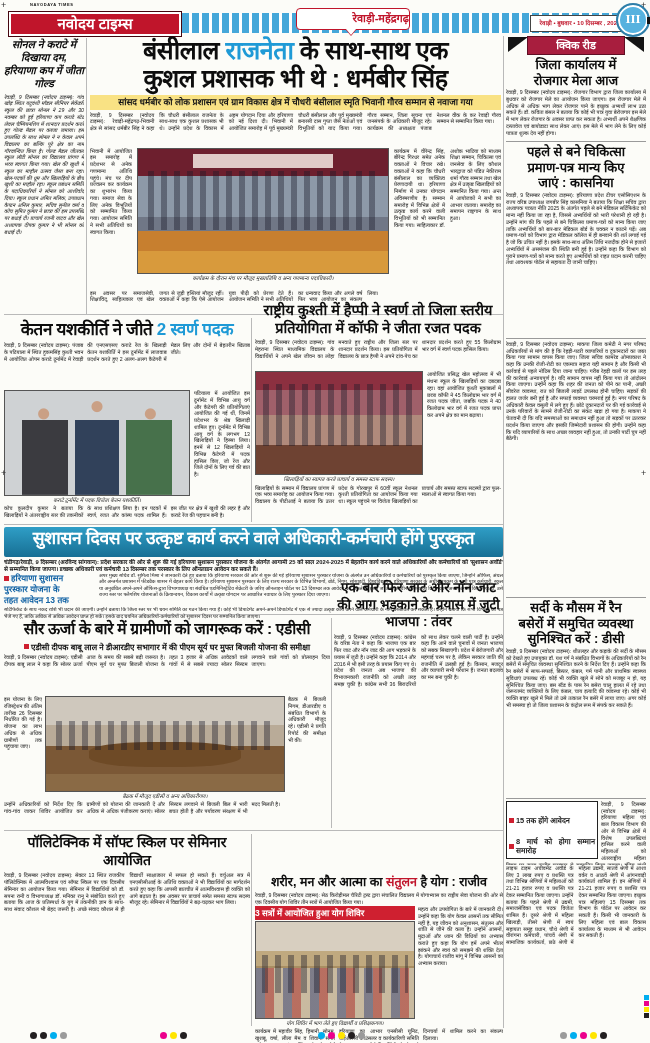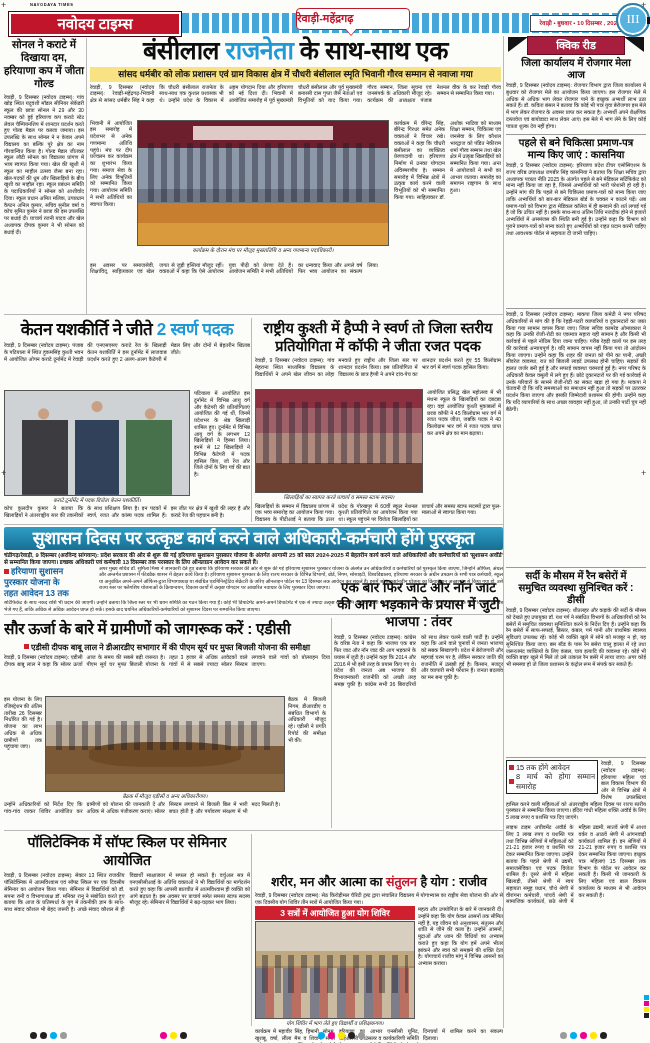--- a/index.html
+++ b/index.html
@@ -7,29 +7,29 @@
         font-family:"Liberation Sans","DejaVu Sans",sans-serif;color:#161616;}
   .abs{position:absolute;}
   
   .tagline{left:30px;top:2px;font-size:4px;font-weight:bold;letter-spacing:.6px;color:#111;}
   .logo{left:8px;top:11px;width:172px;height:24px;background:#c0152b;border:1px solid #45060f;
         box-shadow:inset 0 0 0 2px #fff;color:#fff;font-weight:800;font-size:15px;
         text-align:center;line-height:23px;}
   .stripes{left:182px;top:13px;width:436px;height:20px;
         background:repeating-linear-gradient(90deg,#45a7d9 0 7px,#ffffff 7px 10px);}
   .edition{left:296px;top:8px;width:112px;height:20px;background:#fff;border:1.5px solid #c0152b;
-        border-radius:4px;color:#c0152b;font-weight:800;font-size:11px;text-align:left;
+        border-radius:4px;color:#c0152b;font-weight:800;font-size:11px;text-align:right;
         line-height:18px;z-index:3;}
   .edition-tail{left:346px;top:29px;width:0;height:0;border-left:5px solid transparent;
         border-right:5px solid transparent;border-top:6px solid #fff;z-index:4;
         filter:drop-shadow(0 1px 0 #c0152b);}
   .datebox{left:530px;top:15px;width:98px;height:15px;background:#fff;border:1px solid #444;
         color:#c0152b;font-weight:700;font-size:6px;text-align:center;line-height:14px;z-index:3;}
   .pgcircle{left:616px;top:3px;width:30px;height:30px;border-radius:50%;background:#56b2df;
-        border:2px solid #2f7ea8;box-shadow:inset 0 0 0 2px #fff;color:#fff;font-weight:400;
+        border:2px solid #2f7ea8;box-shadow:inset 0 0 0 2px #fff;color:#fff;font-weight:700;
         font-size:13px;text-align:center;line-height:28px;z-index:3;
         font-family:"Liberation Serif",serif;}
   .pgtab{left:647px;top:17px;width:3px;height:7px;background:#111;z-index:3;}
   .plus{font-size:9px;color:#333;z-index:5;}
   
   .vr{width:1px;background:#b9b9b9;}
   .hr{height:1px;background:#b9b9b9;}
   
   .bd{font-size:5.2px;line-height:1.3;text-align:justify;color:#1b1b1b;overflow:hidden;}
   .cols2{columns:2;column-gap:5px;}
@@ -38,21 +38,21 @@
   .cols6{columns:6;column-gap:5px;}
   h1,h2,h3,h4{margin:0;font-weight:800;color:#0d0d0d;}
   .acc-blue{color:#1f9ad6;}
   .acc-red{color:#c0152b;}
   .cap{font-size:5.4px;font-style:italic;text-align:center;color:#222;line-height:1.2;margin-top:1px;overflow:hidden;}
   .photo{border:1px solid #555;position:relative;overflow:hidden;}
   .crowd{position:absolute;left:4%;right:4%;
         background:repeating-linear-gradient(90deg,rgba(25,25,40,.40) 0 6px,rgba(255,255,255,0) 6px 13px);}
   .sq{display:inline-block;width:5px;height:5px;background:#cf2030;margin-right:2px;flex:0 0 auto;}
   
-  .karate{left:4px;top:38px;width:80px;}
+  .karate{left:4px;top:38px;width:80px;font-style:italic;}
   .karate h3{font-size:10.5px;line-height:1.25;text-align:center;margin-bottom:3px;}
   .karate .bd{height:232px;}
   .mainart{left:90px;top:36px;width:411px;}
   .mainart .hl{font-size:25px;line-height:1.12;font-weight:900;text-align:center;letter-spacing:-.5px;}
   .mainart .sub{margin-top:3px;background:#f9e284;font-size:8.8px;font-weight:800;text-align:center;
         padding:2px 1px;line-height:1.2;}
   .mainart .t1{height:34px;margin-top:2px;}
   .mrow{display:flex;gap:5px;margin-top:2px;height:140px;}
   .mrow .lc{width:42px;}
   .mrow .pc{width:252px;}
@@ -63,85 +63,85 @@
   .ph-stage::before{content:"";position:absolute;left:22%;top:4%;width:56%;height:12%;background:#f4e9e2;opacity:.85;}
   .mainart .t2{height:18px;margin-top:2px;}
   
   .qr{left:506px;top:36px;width:140px;}
   .qrhead{position:relative;height:19px;margin-bottom:2px;}
   .qrhead .wing{position:absolute;top:1px;width:0;height:0;border-top:15px solid #141414;}
   .qrhead .wl{left:2px;border-right:20px solid transparent;}
   .qrhead .wr{right:2px;border-left:20px solid transparent;}
   .qrbox{position:relative;margin:0 auto;width:96px;height:17px;background:#a81e3e;border:1px solid #5f0e24;
         color:#fff;font-weight:800;font-size:11px;text-align:center;line-height:16px;z-index:2;}
-  .qr h4{font-size:10px;line-height:1.2;text-align:center;margin:2px 12px 1px;}
+  .qr h4{font-size:13px;line-height:1.2;text-align:center;margin:2px 12px 1px;}
   .qr .div{border-top:1px solid #9a9a9a;margin:2px 0;}
   .qr .b1{height:50px;}
   .qr .b2{height:144px;}
   .qr .b3{height:254px;}
   .qr .b4{height:148px;}
   .qr .b5a{height:64px;}
   .qr .b5b{height:128px;}
   .ptsbox{float:left;width:86px;border:1px solid #222;background:#fff;padding:2px 2px;margin:0 3px 1px 0;}
-  .pt{display:flex;align-items:center;font-size:7.4px;font-weight:400;line-height:1.25;}
+  .pt{display:flex;align-items:center;font-size:7.4px;font-weight:700;line-height:1.25;margin-top:12px;}
   
   .ketan{left:4px;top:317px;width:246px;}
   .ketan .hl{font-size:17px;font-weight:900;text-align:center;letter-spacing:-.3px;}
   .ketan .t1{height:46px;margin-top:2px;}
   .krow{display:flex;gap:4px;margin-top:2px;}
   .krow .pc{width:186px;}
   .ph-medal{height:104px;background:
       radial-gradient(circle at 21% 22%,#caa085 5px,transparent 6px),
       radial-gradient(circle at 50% 15%,#caa085 5px,transparent 6px),
       radial-gradient(circle at 79% 22%,#caa085 5px,transparent 6px),
       linear-gradient(90deg,#cfd2d4 0 9%,#3b3b40 9% 34%,#cfd2d4 34% 38%,#31415a 38% 62%,#cfd2d4 62% 66%,#47714b 66% 91%,#cfd2d4 91% 100%) bottom/100% 72% no-repeat,#cfd2d4;}
   .krow .rc{flex:1;}
   .ketan .t2{height:20px;margin-top:2px;}
-  .kushti{left:255px;top:319px;width:246px;}
+  .kushti{left:255px;top:301px;width:246px;}
   .kushti .hl{font-size:14.5px;line-height:1.25;font-weight:900;text-align:center;}
   .kushti .t1{height:30px;margin-top:2px;}
   .wrow{display:flex;gap:4px;margin-top:2px;}
   .wrow .pc{width:168px;}
   .ph-group{height:102px;background:linear-gradient(180deg,#8c3040 0 18%,#a0606a 18% 42%,#b08a7c 42% 72%,#6e4232 72% 100%);}
   .ph-group .crowd{top:12%;height:60%;}
   .wrow .rc{flex:1;}
   .kushti .t2{height:24px;margin-top:2px;}
   
   .banner{left:4px;top:527px;width:499px;}
-  .banner .bar{height:23px;border-radius:2px;background:linear-gradient(180deg,#2f9ec6,#176f94);
+  .banner .bar{height:30px;border-radius:2px;background:linear-gradient(180deg,#2f9ec6,#176f94);
         color:#fff;font-weight:800;font-size:17.5px;text-align:center;line-height:23px;letter-spacing:-.3px;}
   .banner .intro{margin-top:2px;font-size:5.8px;font-weight:700;line-height:1.25;height:12px;text-align:justify;overflow:hidden;}
   .brow{display:flex;gap:9px;margin-top:2px;}
   .blabel{width:86px;color:#1464a5;font-weight:800;font-size:8.5px;line-height:1.3;}
   .brow .bd{flex:1;height:33px;font-size:4.9px;}
   .banner .t2{height:13px;margin-top:1px;font-size:4.9px;}
   
   .solar{left:4px;top:617px;width:326px;}
-  .solar .hl{font-size:15.5px;font-weight:900;text-align:left;letter-spacing:-.3px;white-space:nowrap;overflow:hidden;}
+  .solar .hl{font-size:15.5px;font-weight:900;text-align:center;letter-spacing:-.3px;white-space:nowrap;overflow:hidden;}
   .solar .sub{display:flex;align-items:center;justify-content:center;font-size:8px;font-weight:800;margin-top:2px;}
   .solar .t1{height:40px;margin-top:2px;}
   .srow{display:flex;gap:3px;margin-top:2px;}
   .srow .sc{width:38px;}
   .srow .pc{width:240px;}
   .ph-meeting{height:94px;background:linear-gradient(180deg,#cfc8bd 0 30%,#b9ab98 30% 52%,#7b5836 52% 82%,#8a6a45 82% 100%);}
   .ph-meeting::before{content:"";position:absolute;left:18%;top:48%;width:64%;height:26%;background:#6e4a26;border-radius:40%;}
   .ph-meeting .crowd{top:26%;height:30%;}
   .solar .t2{height:22px;margin-top:2px;}
   .tanwar{left:334px;top:580px;width:169px;}
   .tanwar .hl{font-size:13.5px;line-height:1.25;font-weight:900;text-align:center;}
   .tanwar .bd{height:138px;margin-top:3px;}
   .poly{left:4px;top:833px;width:246px;}
   .poly .hl{font-size:14px;line-height:1.3;font-weight:800;text-align:center;font-weight:700;}
   .poly .bd{height:150px;margin-top:3px;}
   .yoga{left:255px;top:833px;width:248px;}
   .yoga .hl{font-size:12.5px;font-weight:900;text-align:center;white-space:nowrap;overflow:hidden;margin-top:40px;}
   .yoga .t1{height:13px;margin-top:2px;}
   .yrow{display:flex;gap:3px;margin-top:1px;}
   .yrow .pc{width:160px;}
-  .redbox{height:14px;background:#cf2030;color:#fff;font-weight:800;font-size:8.5px;text-align:center;line-height:14px;margin-bottom:1px;}
+  .redbox{height:14px;background:#cf2030;color:#fff;font-weight:800;font-size:8.5px;text-align:left;line-height:14px;margin-bottom:1px;}
   .ph-yoga{height:96px;background:
       repeating-linear-gradient(90deg,rgba(90,110,170,.55) 0 9px,rgba(200,80,95,.50) 9px 18px,rgba(240,240,235,.45) 18px 27px) 0 100%/100% 52% no-repeat,
       linear-gradient(180deg,#d8cfc0 0 30%,#c0a97f 30% 46%,#a98e62 46% 100%);}
   .ph-yoga .crowd{top:34%;height:40%;}
   .yrow .rc{flex:1;}
   .yoga .t2{height:28px;margin-top:2px;}
   
   .dots{display:flex;gap:3px;}
   .dot{width:7px;height:7px;border-radius:50%;}
   .dc{background:#00aeef;} .dm{background:#ec008c;} .dy{background:#ffe500;}
@@ -179,21 +179,21 @@
   <div class="abs vr" style="left:251px;top:318px;height:204px;"></div>
   <div class="abs vr" style="left:331px;top:618px;height:210px;"></div>
   <div class="abs vr" style="left:251px;top:834px;height:192px;"></div>
 
   <section class="abs karate">
     <h3>सोनल ने कराटे में दिखाया दम, हरियाणा कप में जीता गोल्ड</h3>
     <p class="bd" style="margin:0;">रेवाड़ी, 9 दिसम्बर (नवोदय टाइम्स): गांव खोड़ स्थित यदुवंशी मॉडल सीनियर सेकेंडरी स्कूल की छात्रा सोनल ने 29 और 30 नवम्बर को हुई हरियाणा कप कराटे स्टेट लेवल चैम्पियनशिप में शानदार प्रदर्शन करते हुए गोल्ड मैडल पर कब्जा जमाया। इस उपलब्धि के साथ सोनल ने न केवल अपने विद्यालय का बल्कि पूरे क्षेत्र का नाम गौरवान्वित किया है। गोल्ड मैडल जीतकर स्कूल लौटी सोनल का विद्यालय प्रांगण में भव्य स्वागत किया गया। खेल की खुशी में स्कूल का माहौल उत्सव जैसा बना रहा। खेल-पदकों की धूम और खिलाड़ियों के बीच खुशी का माहौल रहा। स्कूल प्रबंधन समिति के पदाधिकारियों ने सोनल को आशीर्वाद दिया। स्कूल प्रधान अमित मलिक, उपप्रधान कैप्टन अनिल कुमार, सचिव सुनील वर्मा व कोच सुमित कुमार ने छात्रा की इस उपलब्धि पर बधाई दी। प्राचार्य रजनी यादव और खेल अध्यापक दीपक कुमार ने भी सोनल को बधाई दी।</p>
   </section>
 
   <section class="abs mainart">
-    <h1 class="hl"><span>बंसीलाल </span><span class="acc-blue">राजनेता</span><span> के साथ-साथ एक</span><br></h1>
+    <h1 class="hl"><span>बंसीलाल </span><span class="acc-blue">राजनेता</span><span> के साथ-साथ एक</span><br><span>कुशल प्रशासक भी थे : धर्मबीर सिंह</span></h1>
     <div class="sub">सांसद धर्मबीर को लोक प्रशासन एवं ग्राम विकास क्षेत्र में चौधरी बंसीलाल स्मृति भिवानी गौरव सम्मान से नवाजा गया</div>
     <div class="bd cols6 t1">रेवाड़ी, 9 दिसम्बर (नवोदय टाइम्स): रेवाड़ी-महेंद्रगढ़-भिवानी क्षेत्र से सांसद धर्मबीर सिंह ने कहा कि चौधरी बंसीलाल राजनेता के साथ-साथ एक कुशल प्रशासक भी थे। उन्होंने प्रदेश के विकास में अहम योगदान दिया और हरियाणा को नई दिशा दी। भिवानी में आयोजित समारोह में पूर्व मुख्यमंत्री चौधरी बंसीलाल और पूर्व मुख्यमंत्री बनारसी दास गुप्ता जैसे नेताओं एवं विभूतियों को याद किया गया। गौरव सम्मान, जिला सूचना एवं जनसंपर्क के अधिकारी मौजूद रहे। कार्यक्रम की अध्यक्षता पंजाब नेशनल वीक के कर रेवाड़ी गौरव सम्मान से सम्मानित किया गया।</div>
     <div class="mrow">
       <div class="bd lc">भिवानी में आयोजित इस समारोह में प्रदेशभर से अनेक गणमान्य अतिथि पहुंचे। मंच पर दीप प्रज्वलन कर कार्यक्रम का शुभारंभ किया गया। समाज सेवा के लिए अनेक विभूतियों को सम्मानित किया गया। आयोजन समिति ने सभी अतिथियों का स्वागत किया।</div>
       <div class="pc">
         <div class="photo ph-stage">
             <div class="crowd"></div>
           </div>
         <div class="cap">कार्यक्रम के दौरान मंच पर मौजूद मुख्यातिथि व अन्य गणमान्य पदाधिकारी।</div>
       </div>

